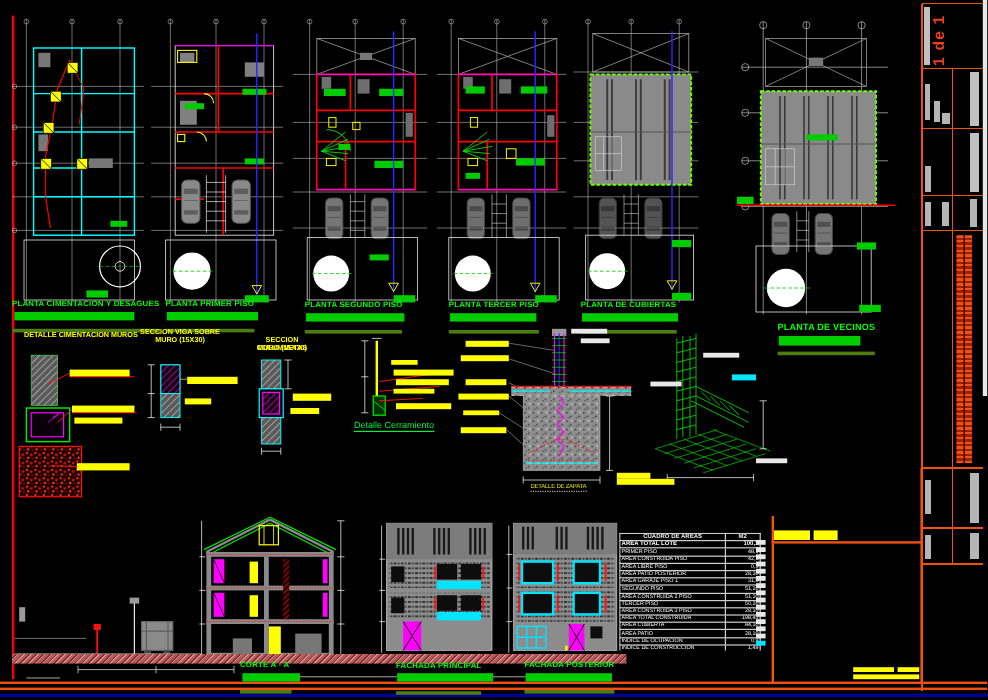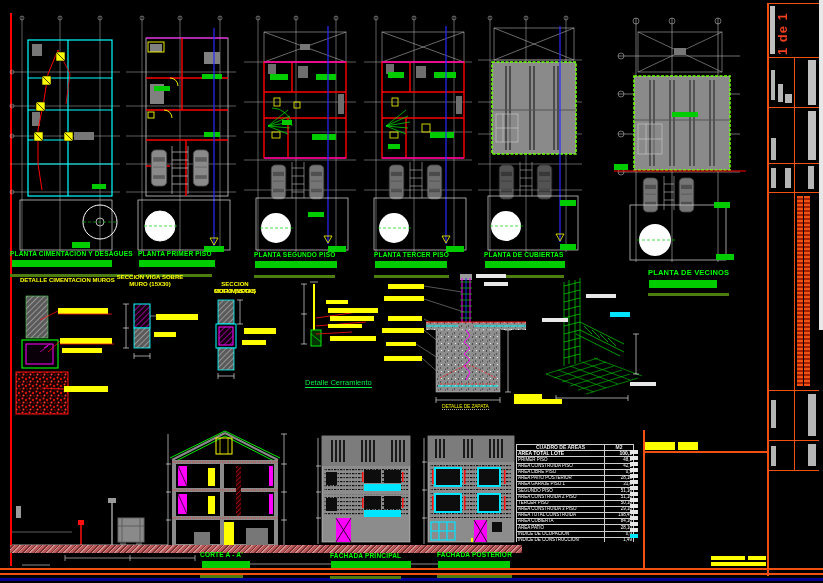--- a/index.html
+++ b/index.html
@@ -485,21 +485,21 @@
   <div class="abs lblG" style="left:484px;top:251px;">PLANTA DE CUBIERTAS</div>
   <div class="abs barG" style="left:485px;top:261px;width:80px;"></div>
   <div class="abs lblG" style="left:648px;top:269px;font-size:7.5px;">PLANTA DE VECINOS</div>
   <div class="abs barG" style="left:649px;top:280px;width:68px;height:8px;"></div>
 
   <div class="abs lblY" style="left:20px;top:277px;">DETALLE CIMENTACION MUROS</div>
   <div class="abs lblY2" style="left:112px;top:274px;width:76px;">SECCION VIGA SOBRE</div>
   <div class="abs lblY2" style="left:112px;top:281px;width:76px;">MURO (15X30)</div>
   <div class="abs lblY2" style="left:202px;top:281px;width:66px;">SECCION COLUMNETAS</div>
   <div class="abs lblY2" style="left:202px;top:288px;width:66px;">MURO (15X30)</div>
-  <div class="abs cerr" style="left:305px;top:350px;margin-top:28px;">Detalle Cerramiento</div>
+  <div class="abs cerr" style="left:295px;top:350px;">Detalle Cerramiento</div>
   <div class="abs zap" style="left:442px;top:403px;">DETALLE DE ZAPATA</div>
 
   <svg class="abs" style="left:14px;top:292px;" width="102" height="126">
     <rect x="12" y="4" width="22" height="42" fill="url(#hg)" stroke="#55cc55" stroke-width=".6"></rect>
     <rect x="8" y="48" width="36" height="28" fill="none" stroke="#00ee00" stroke-width="1.2"></rect>
     <rect x="12" y="52" width="27" height="20" fill="#0a000a" stroke="#ff00ff" stroke-width="1"></rect>
     <line x1="30" y1="56" x2="36" y2="52" stroke="#ff00ff" stroke-width=".8"></line>
     <line x1="26" y1="60" x2="34" y2="54" stroke="#ff00ff" stroke-width=".6"></line>
     <rect x="2" y="80" width="52" height="42" fill="url(#rs)" stroke="#ff1010" stroke-width="1"></rect>
     <g fill="#ffff00">

